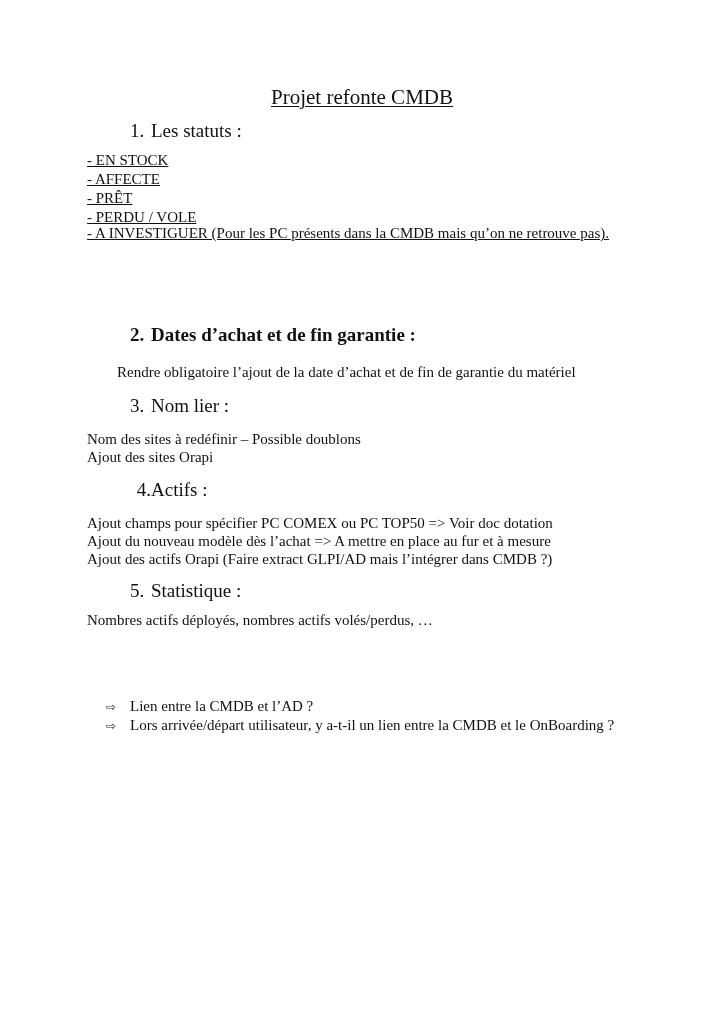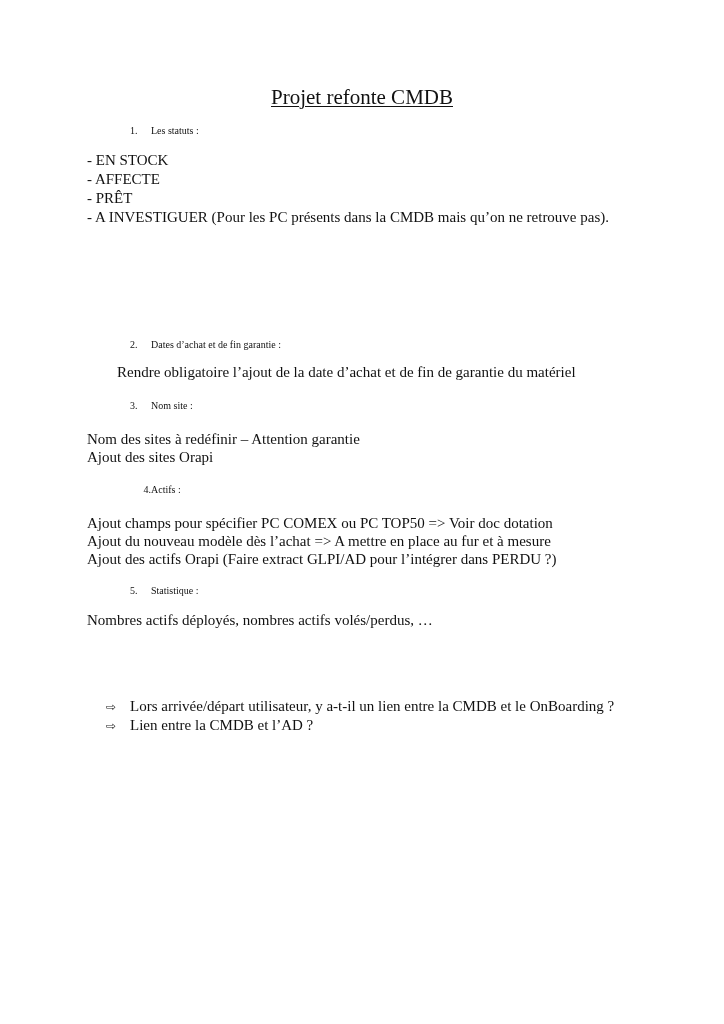--- a/index.html
+++ b/index.html
@@ -31,40 +31,41 @@
       text-align: center;
       font-size: 21px;
       line-height: 26px;
       text-decoration: underline;
       text-underline-offset: 2px;
       text-decoration-thickness: 1px;
     }
     .heading {
       position: absolute;
       left: 130px;
-      font-size: 10px;
+      font-size: 19px;
       line-height: 18px;
       white-space: nowrap;
     }
     .heading .num {
       display: inline-block;
       width: 21px;
     }
     .block {
       position: absolute;
       left: 87px;
       font-size: 15px;
       white-space: nowrap;
     }
     .block .line {
       display: block;
     }
     .status-list .line {
       height: 19.2px;
       line-height: 19px;
+      text-decoration: underline;
     }
     .status-list .line.tight {
       height: 16.6px;
       line-height: 17px;
     }
     .para .line {
       height: 18px;
       line-height: 18px;
     }
     .arrows {
@@ -94,56 +95,57 @@
   <div class="title">Projet refonte CMDB</div>
 
   <div class="heading" style="top:122px;">
     <span class="num">1.</span><span>Les statuts :</span>
   </div>
 
   <div class="block status-list" style="top:151px;">
     <span class="line">- EN STOCK</span>
     <span class="line">- AFFECTE</span>
     <span class="line">- PRÊT</span>
+    <span class="line tight">- PERDU / VOLE</span>
     <span class="line tight">- A INVESTIGUER (Pour les PC présents dans la CMDB mais qu’on ne retrouve pas).</span>
   </div>
 
-  <div class="heading" style="top:336px;">
+  <div class="heading" style="top:326px;font-weight:bold;">
     <span class="num">2.</span><span>Dates d’achat et de fin garantie :</span>
   </div>
   <div class="block para" style="top:363px;margin-left:30px;">
     <span class="line">Rendre obligatoire l’ajout de la date d’achat et de fin de garantie du matériel</span>
   </div>
 
   <div class="heading" style="top:397px;">
-    <span class="num">3.</span><span>Nom site :</span>
+    <span class="num">3.</span><span>Nom lier :</span>
   </div>
   <div class="block para" style="top:430px;">
-    <span class="line">Nom des sites à redéfinir – Attention garantie</span>
+    <span class="line">Nom des sites à redéfinir – Possible doublons</span>
     <span class="line">Ajout des sites Orapi</span>
   </div>
 
   <div class="heading" style="top:481px;text-align:right;">
     <span class="num">4.</span><span>Actifs :</span>
   </div>
   <div class="block para" style="top:514px;">
     <span class="line">Ajout champs pour spécifier PC COMEX ou PC TOP50 =&gt; Voir doc dotation</span>
     <span class="line">Ajout du nouveau modèle dès l’achat =&gt; A mettre en place au fur et à mesure</span>
-    <span class="line">Ajout des actifs Orapi (Faire extract GLPI/AD pour l’intégrer dans PERDU ?)</span>
+    <span class="line">Ajout des actifs Orapi (Faire extract GLPI/AD mais l’intégrer dans CMDB ?)</span>
   </div>
 
   <div class="heading" style="top:582px;">
     <span class="num">5.</span><span>Statistique :</span>
   </div>
   <div class="block para" style="top:611px;">
     <span class="line">Nombres actifs déployés, nombres actifs volés/perdus, …</span>
   </div>
 
   <div class="arrows">
     <div class="arrow-item">
-      <span class="arrow">⇨</span><span>Lors arrivée/départ utilisateur, y a-t-il un lien entre la CMDB et le OnBoarding ?</span>
+      <span class="arrow">⇨</span><span>Lien entre la CMDB et l’AD ?</span>
     </div>
     <div class="arrow-item">
-      <span class="arrow">⇨</span><span>Lien entre la CMDB et l’AD ?</span>
+      <span class="arrow">⇨</span><span>Lors arrivée/départ utilisateur, y a-t-il un lien entre la CMDB et le OnBoarding ?</span>
     </div>
   </div>
 
 </div>
 
 </body></html>

